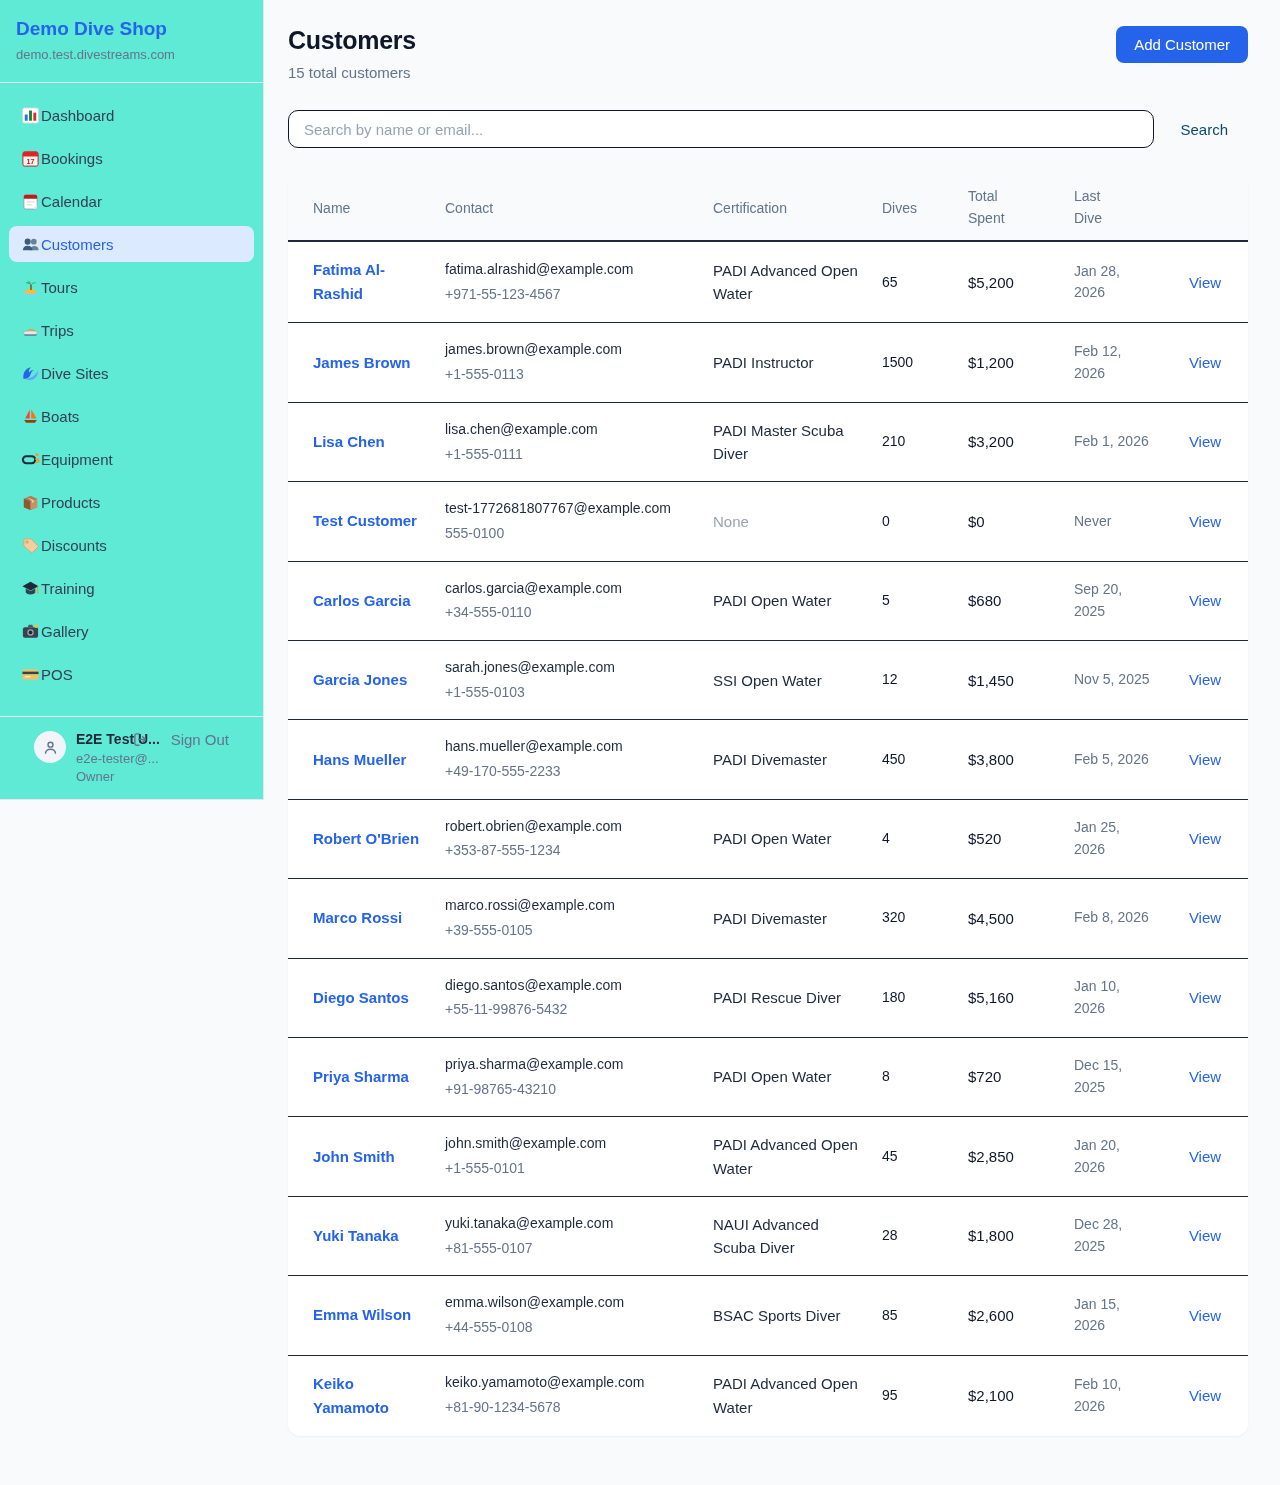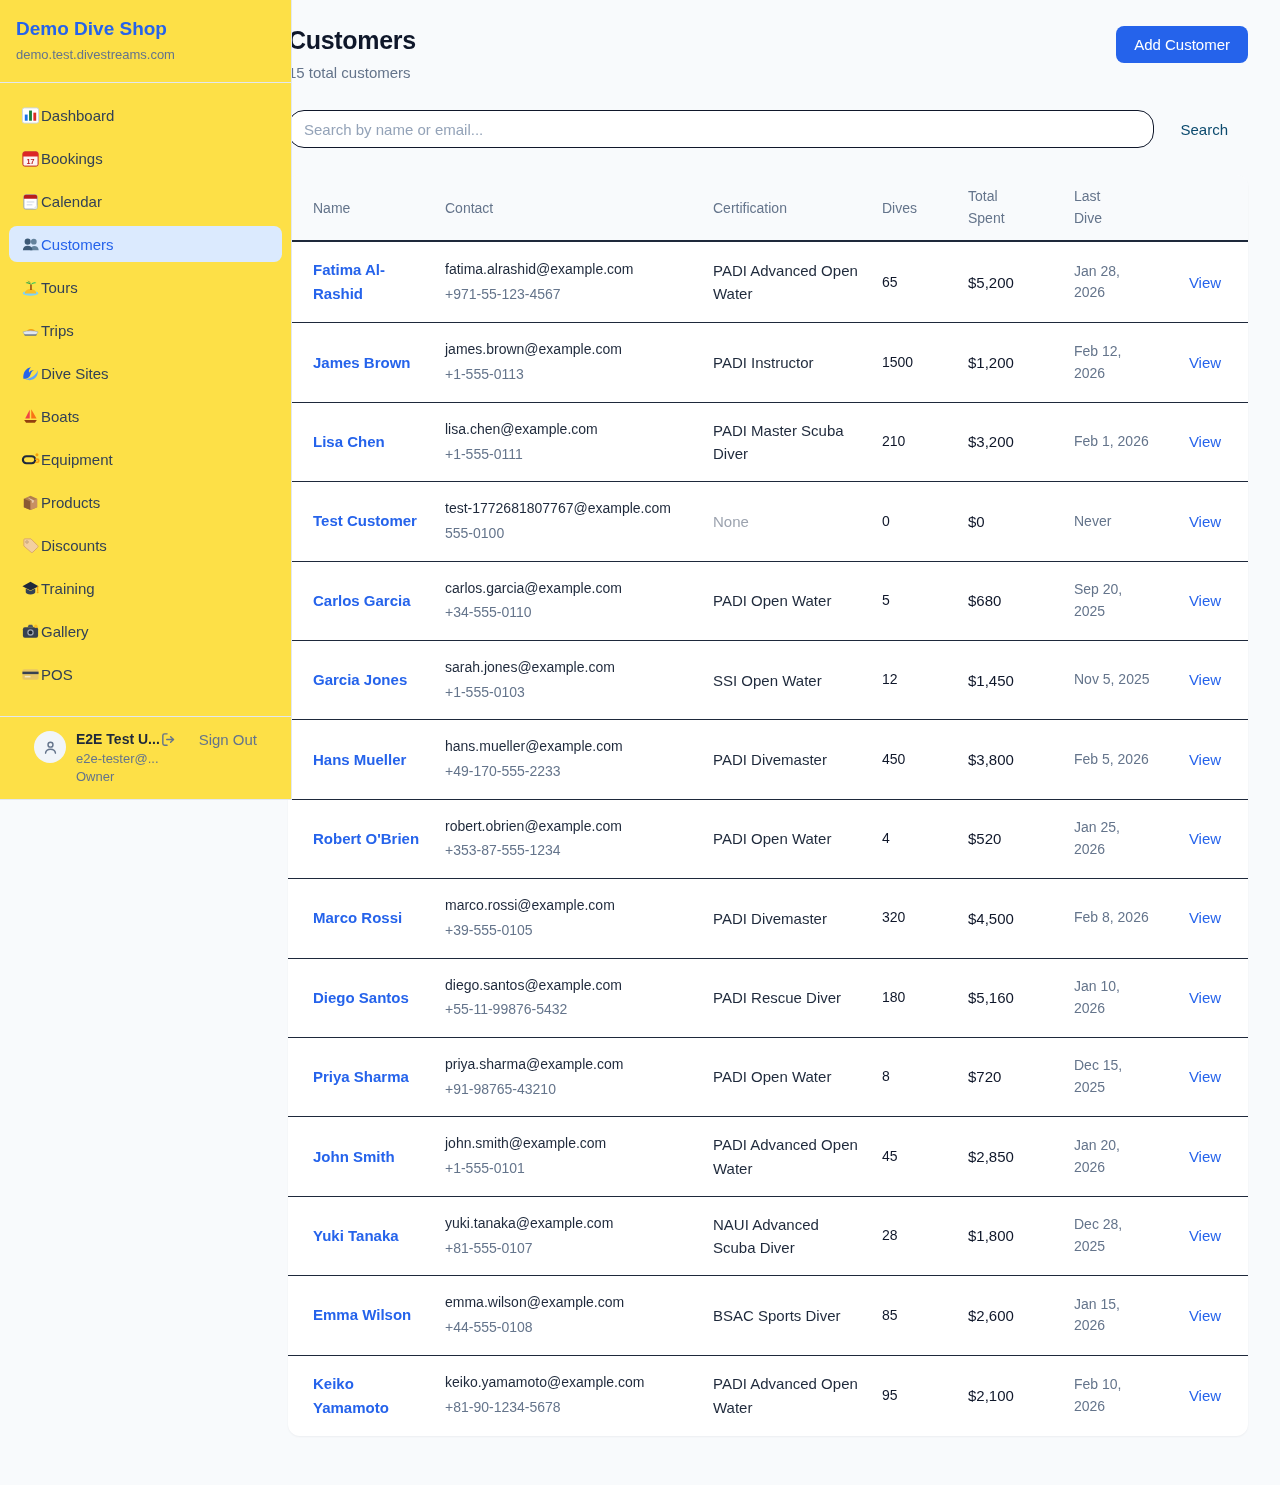--- a/index.html
+++ b/index.html
@@ -3,22 +3,22 @@
 <meta charset="utf-8">
 <style>
   * { margin:0; padding:0; box-sizing:border-box; }
   html,body { background:#f8fafc; }
   body {
     width:1280px; min-height:1485px; position:relative;
     font-family:"Liberation Sans", sans-serif; color:#0f172a;
   }
   
   .sidebar {
-    position:absolute; left:0; top:0; width:292px; height:800px;
-    background:#fde047; border-right:1px solid #e2e8f0; border-bottom:1px solid #e2e8f0;
+    position:absolute; left:0; top:0; width:264px; height:800px;
+    background:#5eead4; border-right:1px solid #e2e8f0; border-bottom:1px solid #e2e8f0;
     display:flex; flex-direction:column;
   }
   .brand { padding:18px 16px 20px; border-bottom:1px solid #e2e8f0; }
   .brand-name { color:#2563eb; font-size:19px; font-weight:700; }
   .brand-domain { color:#64748b; font-size:13px; margin-top:7px; }
   .nav { padding:14px 9px 0; flex:1; overflow:hidden; }
   .nav-item {
     display:flex; align-items:center; gap:1px; padding:8px 11px; margin-bottom:7px;
     border-radius:8px; font-size:15px; color:#334155; cursor:pointer;
   }
@@ -45,21 +45,21 @@
   .page-header { display:flex; justify-content:space-between; align-items:flex-start; }
   .page-title { font-size:25px; font-weight:700; color:#0f172a; letter-spacing:-0.3px; }
   .page-subtitle { font-size:15px; color:#64748b; margin-top:9px; }
   .add-btn {
     background:#2563eb; color:#ffffff; border:none; border-radius:8px;
     height:37px; padding:0 18px; font-size:15px; font-weight:500; cursor:pointer;
     font-family:inherit;
   }
   .search-row { display:flex; align-items:center; margin-top:29px; }
   .search-input {
-    flex:1; height:38px; background:#ffffff; border:1px solid #0f172a; border-radius:16px;
+    flex:1; height:38px; background:#ffffff; border:1px solid #0f172a; border-radius:10px;
     padding:0 15px; font-size:15px; color:#15803d; font-family:inherit; outline:none;
   }
   .search-input::placeholder { color:#94a3b8; }
   .search-btn {
     background:none; border:none; color:#0c4a6e; font-size:15px; cursor:pointer;
     font-family:inherit; padding:0 20px 0 26px;
   }
   
   .table-card {
     margin-top:27px; background:#ffffff; border-radius:12px; overflow:hidden;

